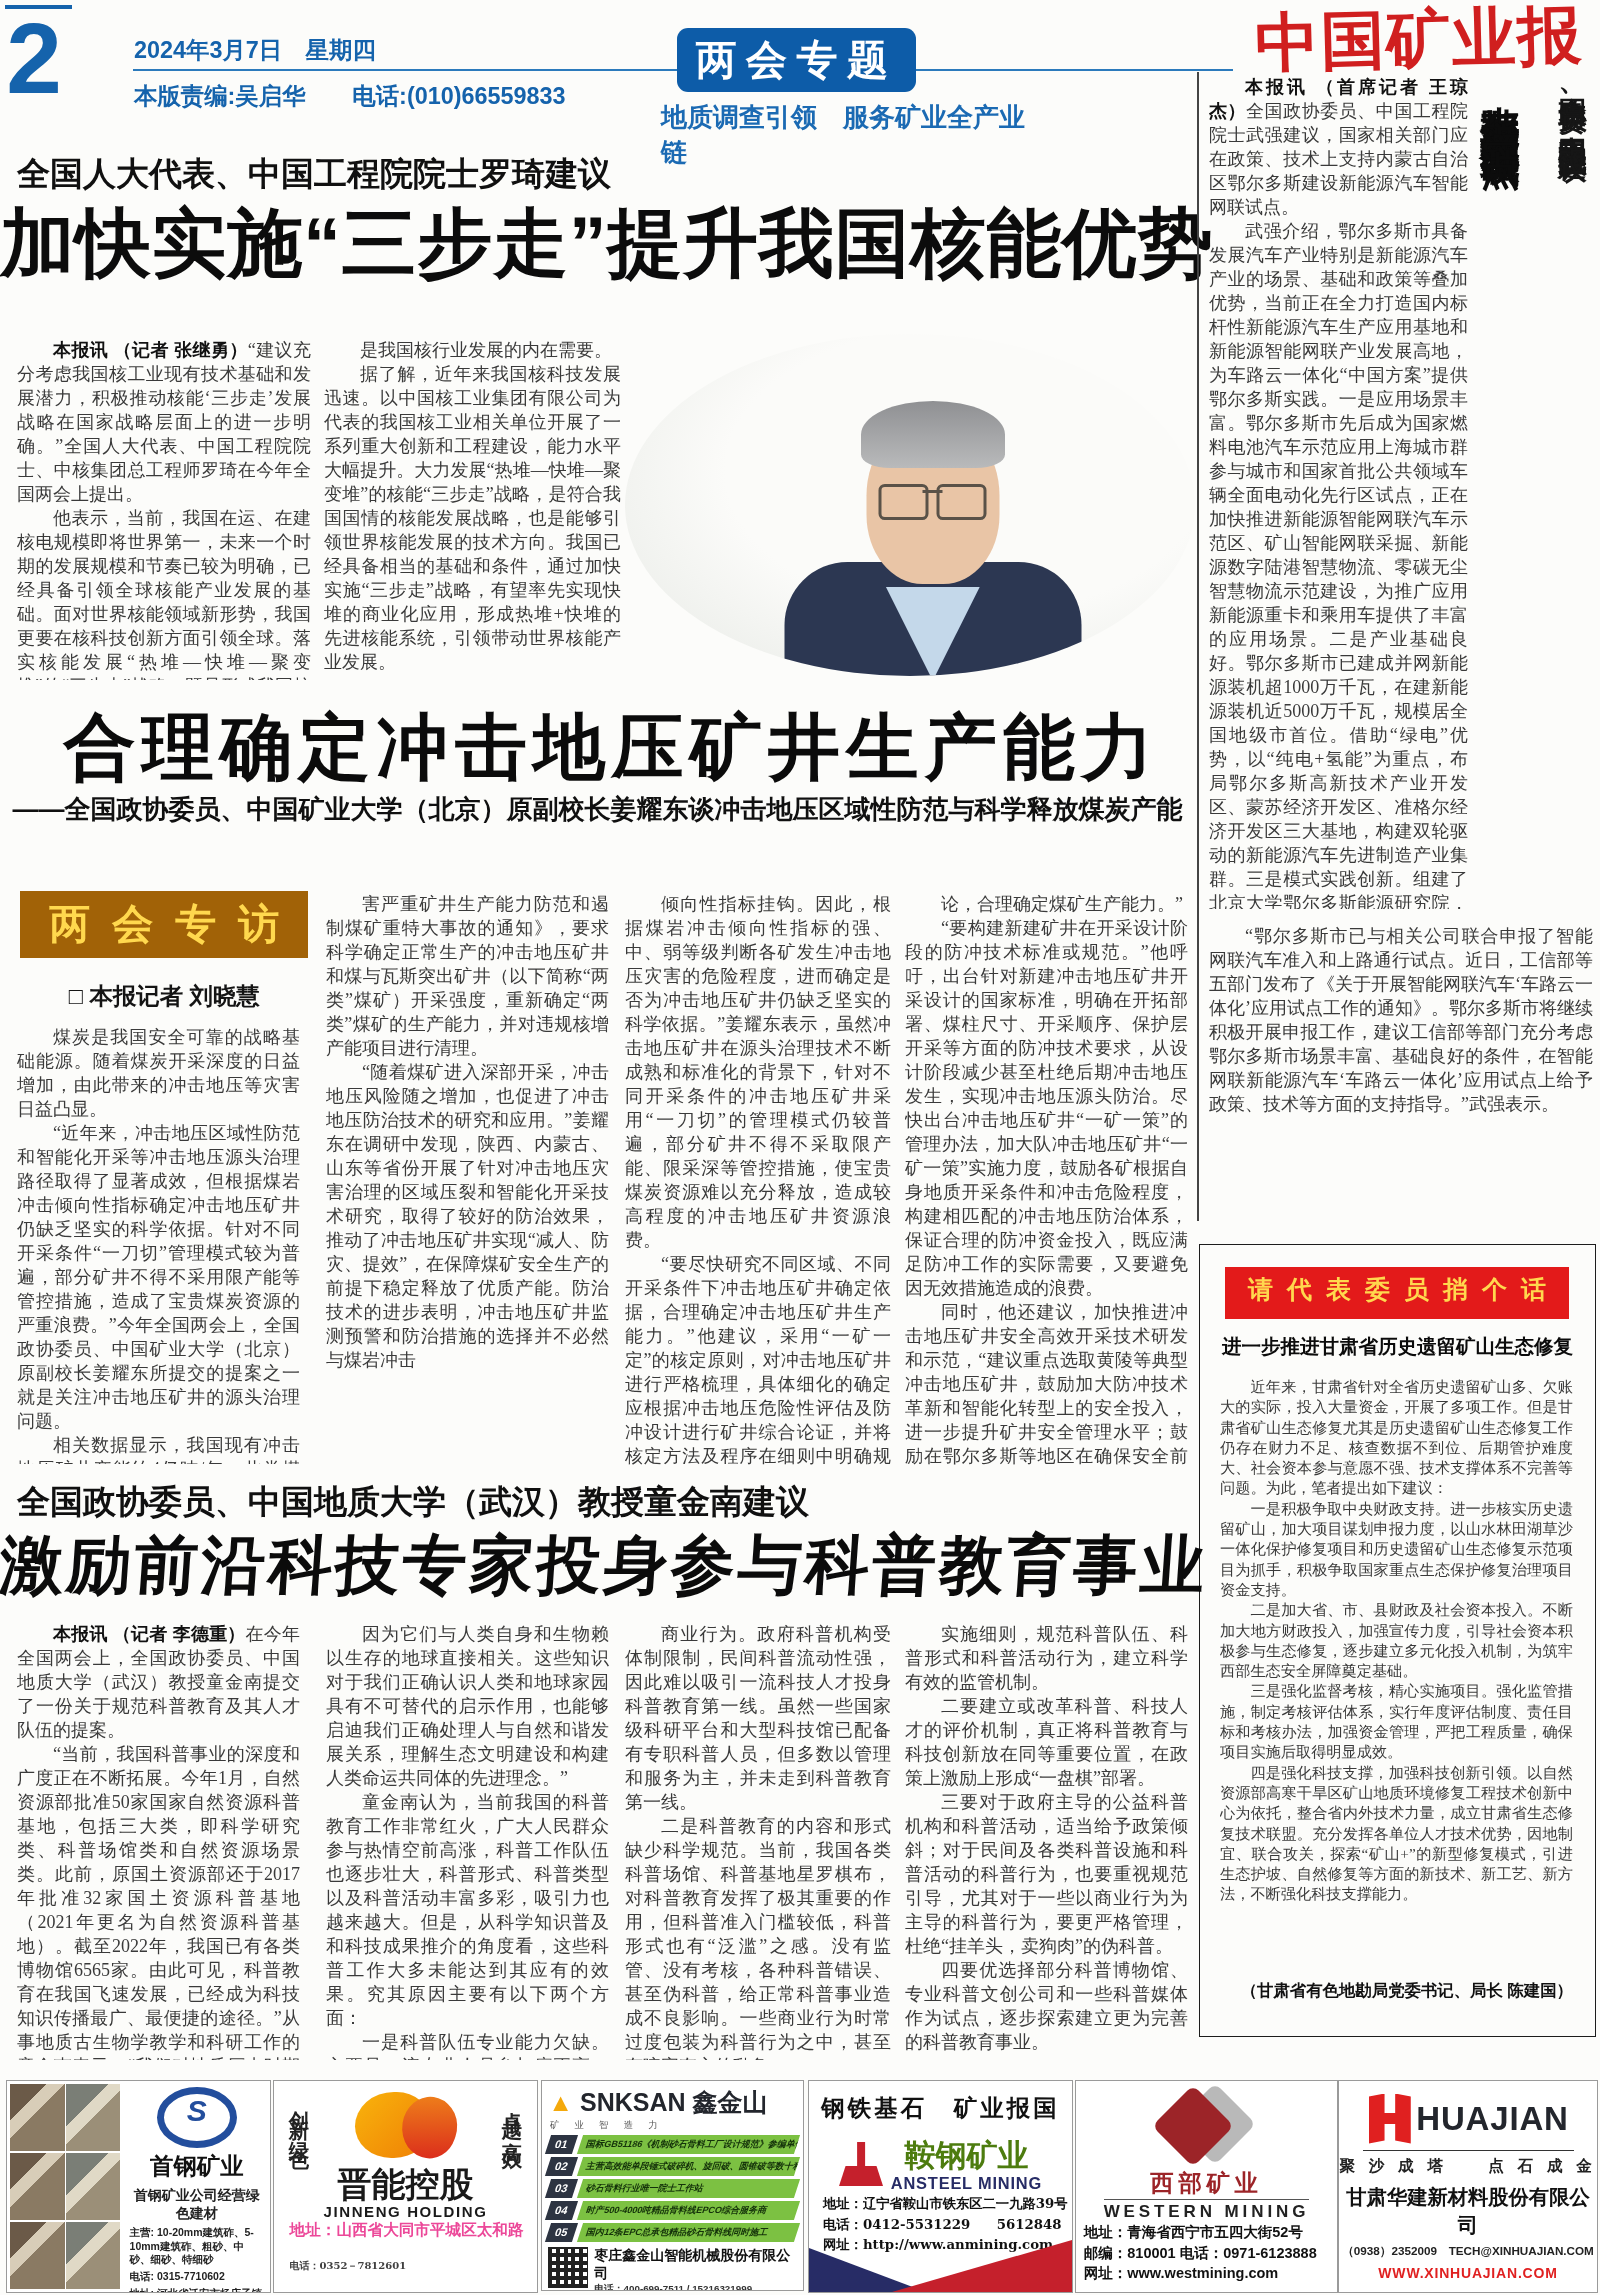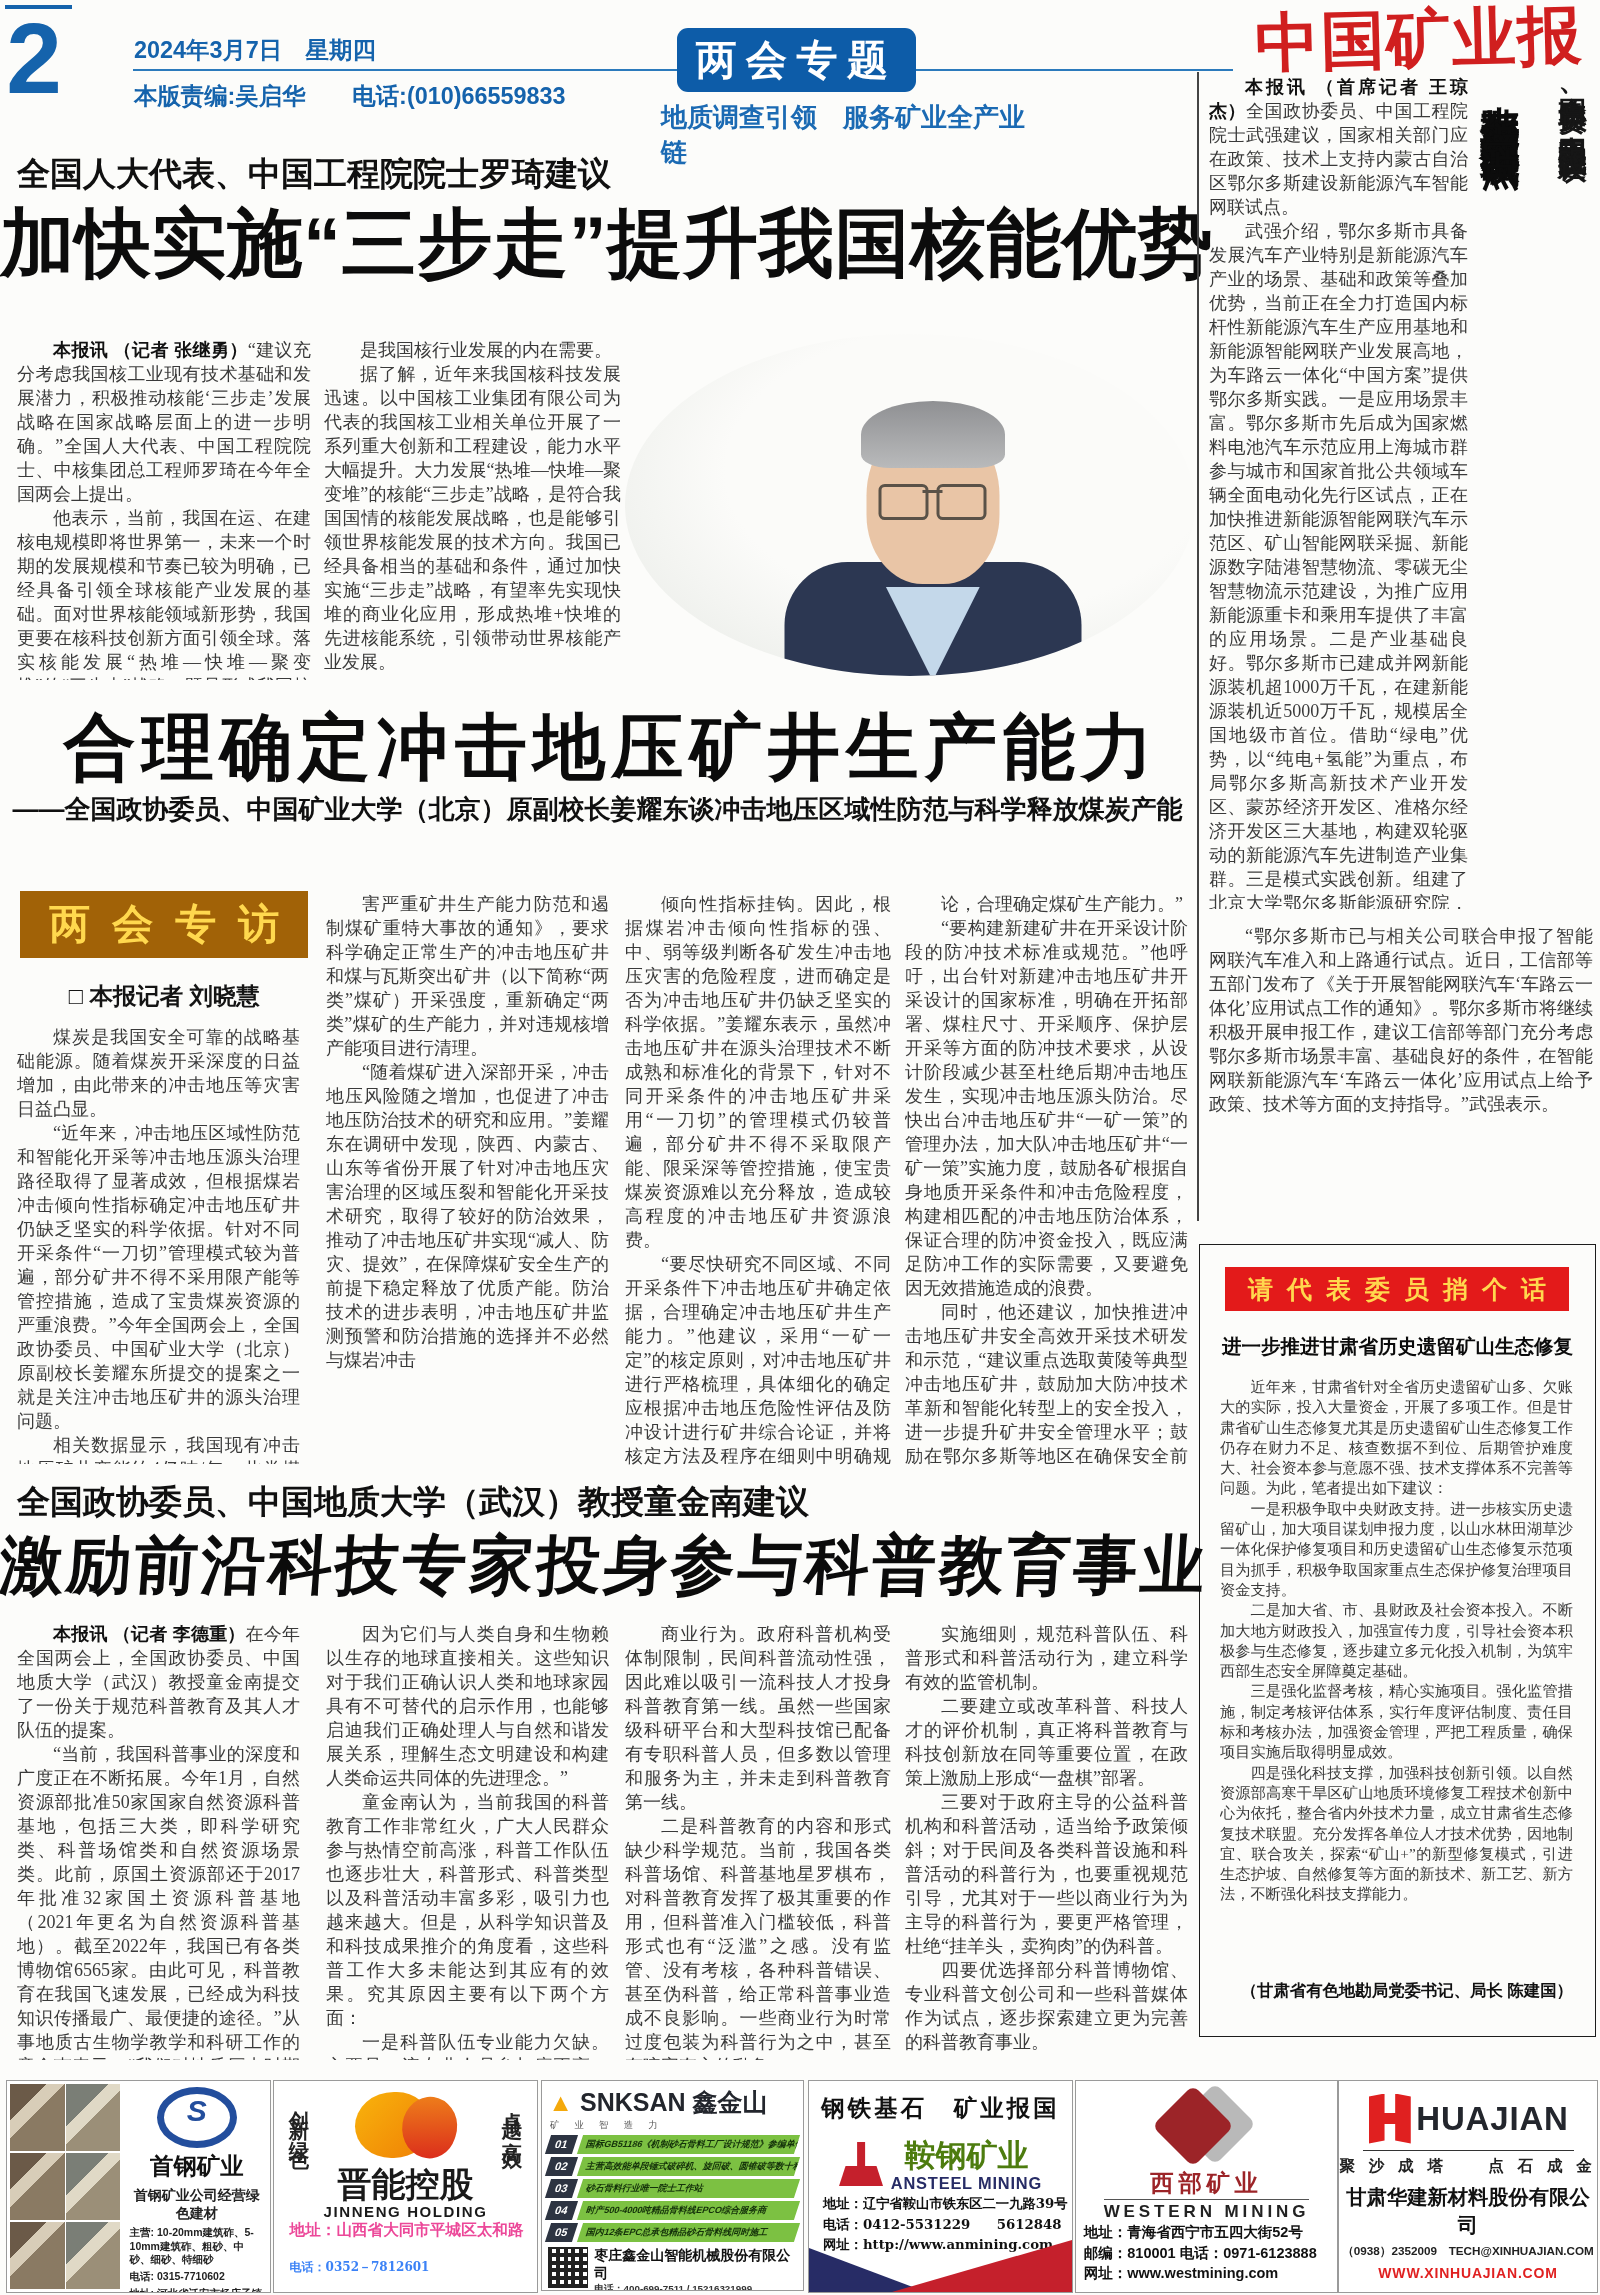--- a/index.html
+++ b/index.html
@@ -68,21 +68,21 @@
             font-family:"Liberation Sans",sans-serif;font-weight:900;font-size:41px;line-height:67px;
             text-align:center;letter-spacing:22px;text-indent:22px;}
   .a3-byline{left:20.3px;top:980px;width:288px;text-align:center;font-family:"Liberation Sans",sans-serif;
              font-weight:800;font-size:23.4px;color:#141414;}
   .a3-col1{left:17px;top:1025px;width:283px;height:439px;}
   .a3-col2{left:326px;top:892px;width:283px;height:573px;}
   .a3-col3{left:625px;top:892px;width:266px;height:573px;}
   .a3-col4{left:905px;top:892px;width:283px;height:573px;}
   
   .rp-box{left:1199px;top:1244px;width:395px;height:791px;border:1.6px solid #1c1c1c;background:#fcfcfa;}
-  .rp-banner{left:1225px;top:1267px;width:344px;height:44px;background:#e31a1a;color:#ffd84e;
+  .rp-banner{left:1225px;top:1267px;width:344px;height:52px;background:#e31a1a;color:#ffd84e;
              font-family:"Liberation Sans",sans-serif;font-weight:900;font-size:25px;line-height:44px;
              text-align:center;letter-spacing:14px;text-indent:14px;}
   .rp-headline{left:1216px;top:1333px;width:363px;text-align:center;font-family:"DejaVu Serif",serif;
                font-weight:900;font-size:19.5px;color:#0b0b0b;white-space:nowrap;}
   .rp-body{left:1220px;top:1377px;width:353px;height:595px;font-size:15.2px;line-height:20.3px;}
   .rp-sign{left:1220px;top:1980px;width:353px;text-align:right;font-family:"Liberation Sans",sans-serif;
            font-weight:800;font-size:16.4px;color:#111;}
   
   .a4-kicker{left:17px;top:1480px;font-family:"Liberation Sans",sans-serif;font-weight:700;
              font-size:33px;color:#101010;}
@@ -112,21 +112,21 @@
   .jn-l{left:11px;} .jn-r{right:11px;}
   .jn-logo{position:absolute;left:50%;top:11px;transform:translateX(-50%);width:102px;height:67px;}
   .jn-b1{position:absolute;left:0;top:0;width:75px;height:66px;background:linear-gradient(135deg,#f9b40c,#ef7f05);
          border-radius:54% 46% 50% 50%;}
   .jn-b2{position:absolute;right:0;top:4.7px;width:55px;height:61px;background:linear-gradient(160deg,#f0861a,#d9251c);
          border-radius:48% 52% 46% 54%;transform:rotate(18deg);}
   .jn-name{position:absolute;left:0;top:81px;width:100%;text-align:center;font-weight:900;font-size:34px;color:#1a1a1a;}
   .jn-en{position:absolute;left:0;top:122px;width:100%;text-align:center;font-weight:800;font-size:15px;
          letter-spacing:1.6px;color:#1a1a1a;}
   .jn-addr{position:absolute;left:15.6px;top:139px;font-family:"DejaVu Serif",serif;font-weight:700;font-size:15.6px;color:#ec4899;}
-  .jn-tel{position:absolute;left:15.6px;top:178px;font-family:"DejaVu Serif",serif;font-weight:700;font-size:12px;color:#3b82f6;}
+  .jn-tel{position:absolute;left:15.6px;top:178px;font-family:"DejaVu Serif",serif;font-weight:700;font-size:10px;color:#404040;}
   .ad3{left:541px;width:263px;padding:4.7px 6.3px;box-sizing:border-box;}
   .sn-head{font-weight:900;font-size:25px;color:#23262d;}
   .sn-head .tri{color:#f4a90c;}
   .sn-sub{font-size:9.4px;letter-spacing:6.3px;color:#555;margin:0 0 3.1px 1.6px;}
   .sn-row{display:flex;margin-top:3.1px;height:19px;}
   .sn-num{width:26.6px;background:#2d3442;color:#fff;font-weight:800;font-size:11px;line-height:19px;
           text-align:center;transform:skewX(-18deg);margin-right:4.7px;}
   .sn-txt{flex:1;background:#7cc142;color:#14320a;font-weight:700;font-size:9px;line-height:19px;
           transform:skewX(-18deg);padding-left:6.3px;white-space:nowrap;overflow:hidden;}
   .sn-foot{display:flex;margin-top:4.7px;}

